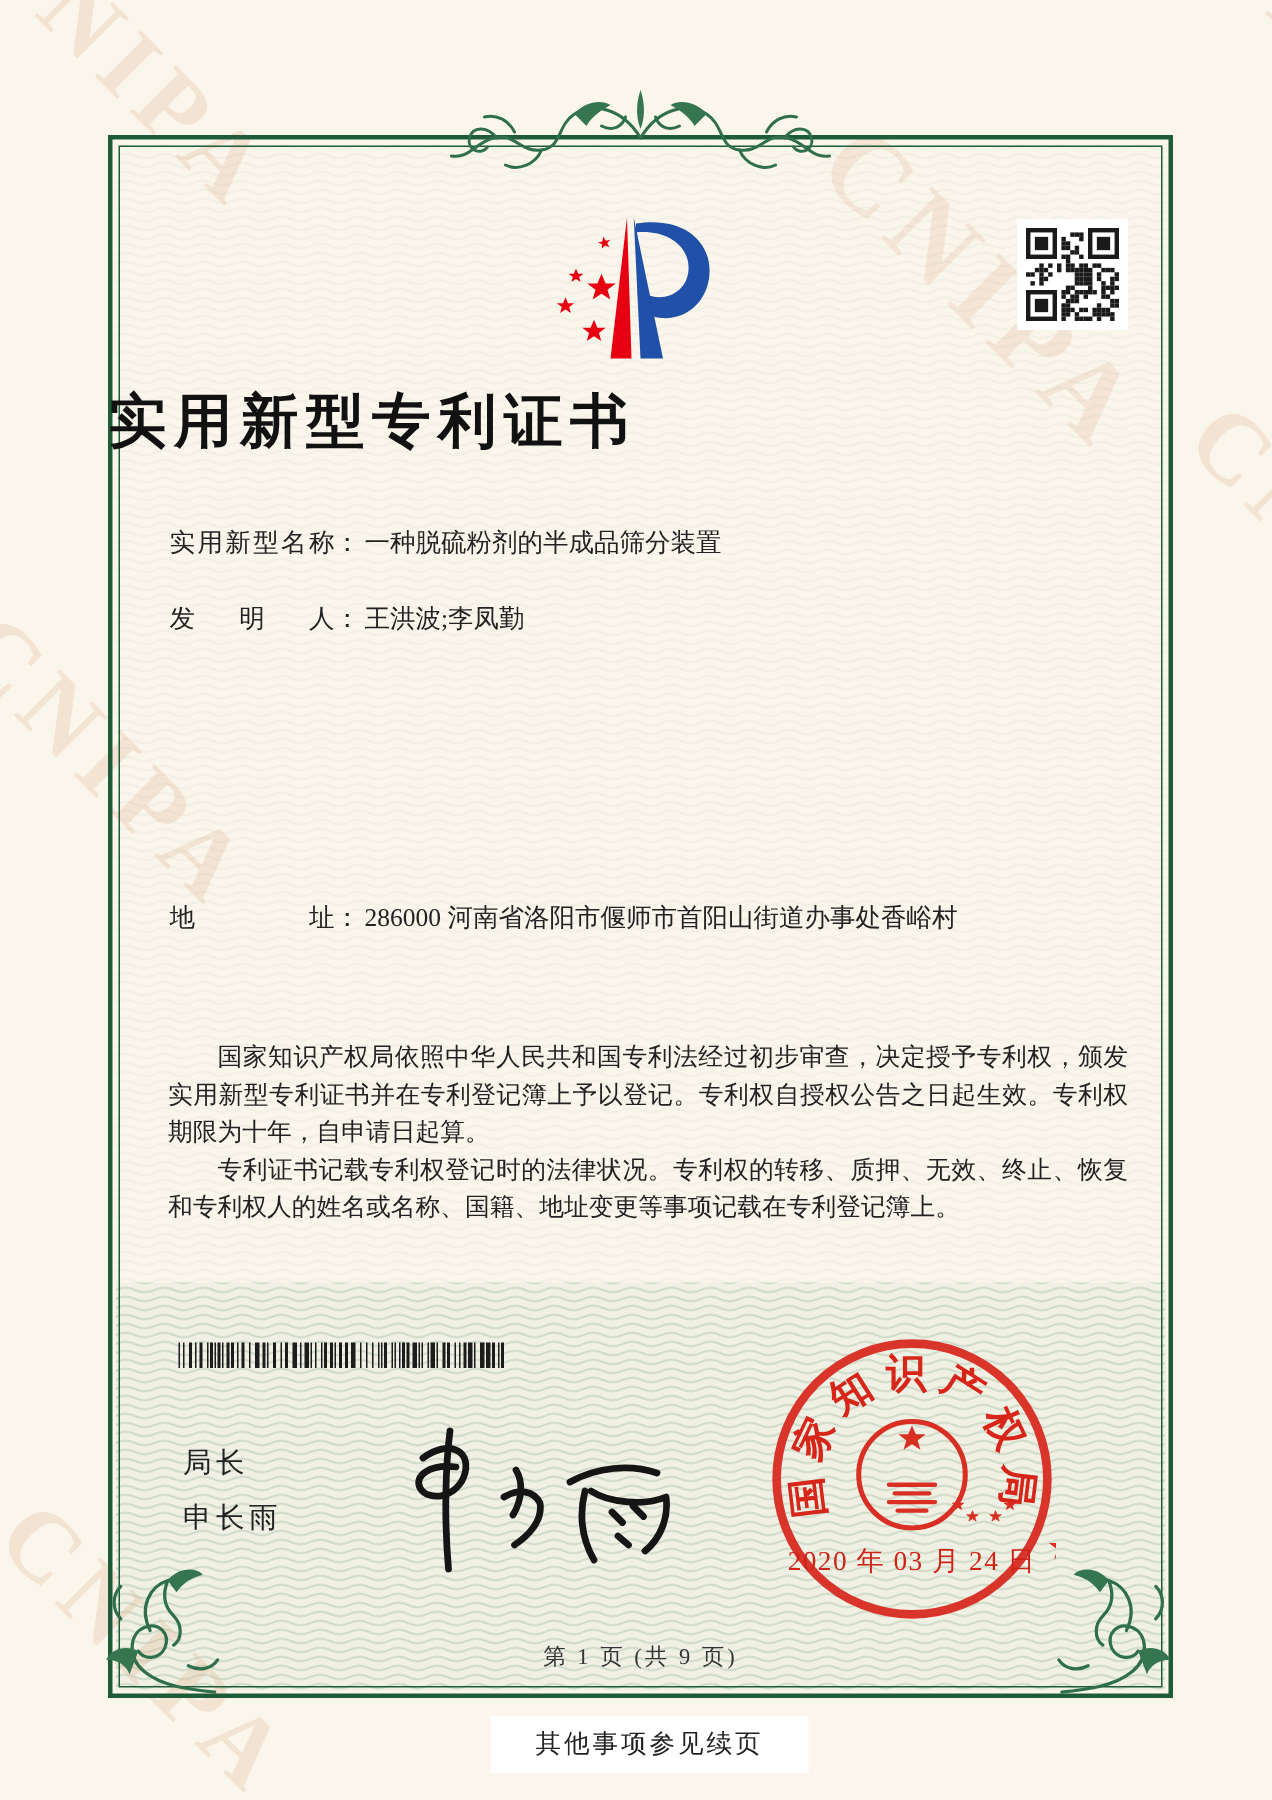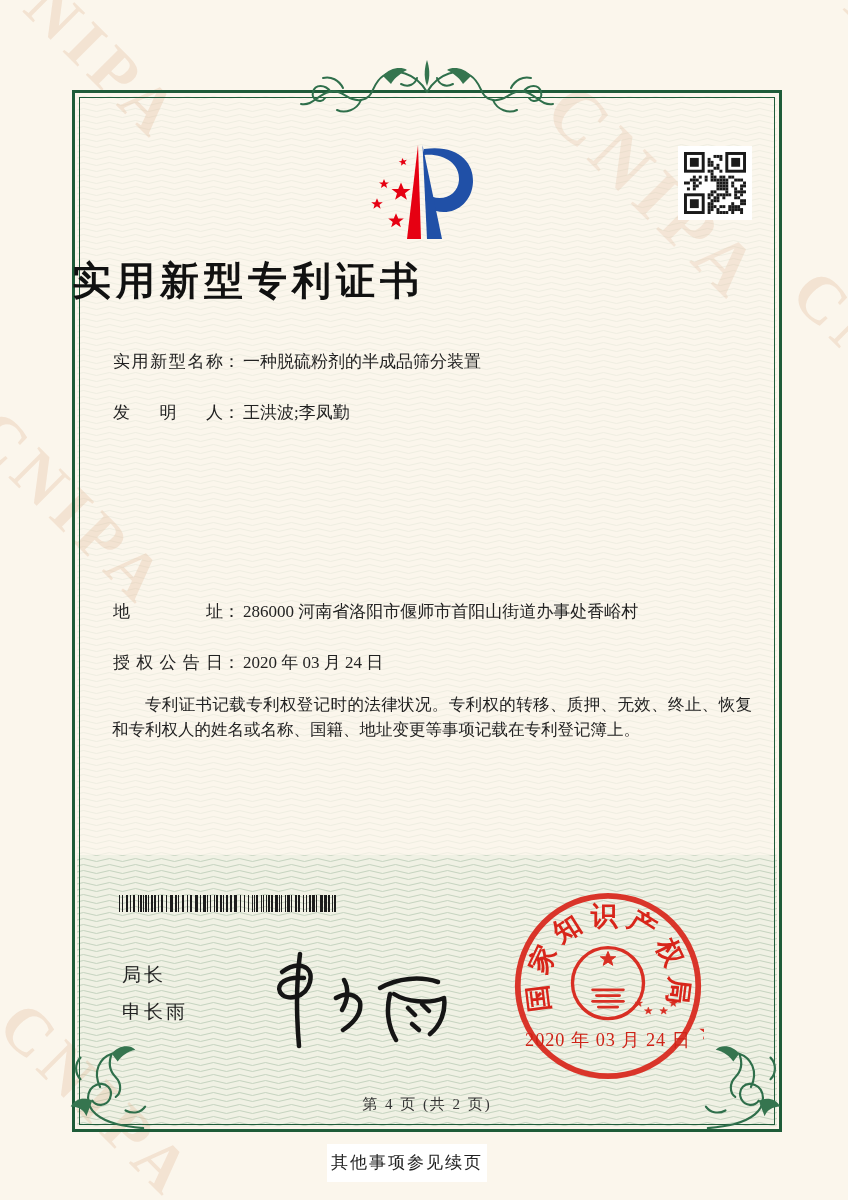--- a/index.html
+++ b/index.html
@@ -75,21 +75,21 @@
   }
   .commissioner-title{top:962px;}
   .commissioner-name{top:999px;}
   .sig{position:absolute; left:248px; top:942px; z-index:5;}
   .seal{position:absolute; left:512px; top:890px; z-index:6;}
   .pageno{
     position:absolute; left:72px; top:1095px; width:710px; z-index:5;
     text-align:center; font-size:15px; color:#333; letter-spacing:2px;
   }
   .contnote{
-    position:absolute; left:327px; top:1144px; width:160px; height:38px;
+    position:absolute; left:327px; top:1144px; width:212px; height:38px;
     background:#ffffff; z-index:5; text-align:center; line-height:38px;
     font-size:17px; letter-spacing:2px; color:#222;
   }
 </style>
 </head>
 <body>
 
 <div class="page">
 
   <span class="wm" style="left:-38px; top:4px;">CNIPA</span>
@@ -305,25 +305,23 @@
 
   <div class="field" style="top:350px;">
     <span class="lbl">实用新型名称</span><span class="col">：</span><span class="val">一种脱硫粉剂的半成品筛分装置</span>
   </div>
   <div class="field" style="top:401px;">
     <span class="lbl">发明人</span><span class="col">：</span><span class="val">王洪波;李凤勤</span>
   </div>
   <div class="field" style="top:600px;">
     <span class="lbl">地址</span><span class="col">：</span><span class="val">286000 河南省洛阳市偃师市首阳山街道办事处香峪村</span>
   </div>
-  <div class="field" style="top:651px;">
-    <span class="lbl">授权公告日</span><span class="col">：</span><span class="val">2020 年 03 月 24 日</span>
-  </div>
 
   <div class="legal">
+    <p>国家知识产权局依照中华人民共和国专利法经过初步审查，决定授予专利权，颁发实用新型专利证书并在专利登记簿上予以登记。专利权自授权公告之日起生效。专利权期限为十年，自申请日起算。</p>
     <p>专利证书记载专利权登记时的法律状况。专利权的转移、质押、无效、终止、恢复和专利权人的姓名或名称、国籍、地址变更等事项记载在专利登记簿上。</p>
   </div>
 
   <div id="barcode">
       <span style="width: 1px; background: rgb(28, 28, 28);"></span>
       <span style="width: 2px; background: transparent;"></span>
       <span style="width: 1px; background: rgb(28, 28, 28);"></span>
       <span style="width: 3px; background: transparent;"></span>
       <span style="width: 2px; background: rgb(28, 28, 28);"></span>
       <span style="width: 2px; background: transparent;"></span>
@@ -483,17 +481,17 @@
       <g stroke-width="3" fill="none" stroke-linecap="round">
         <path d="M84,104 h32"></path>
         <path d="M88,110 h24"></path>
         <path d="M84,116 h32"></path>
         <path d="M90,122 h20"></path>
       </g>
     </g>
     <text x="100" y="163" text-anchor="middle" font-size="19" fill="#cf2318" letter-spacing="1" font-family="Liberation Serif, DejaVu Serif, serif">2020 年 03 月 24 日</text>
   </svg>
 
-  <div class="pageno">第 4 页 (共 2 页)</div>
+  <div class="pageno">第 1 页 (共 9 页)</div>
 
   <div class="contnote">其他事项参见续页</div>
 
 </div>
 
 </body></html>

